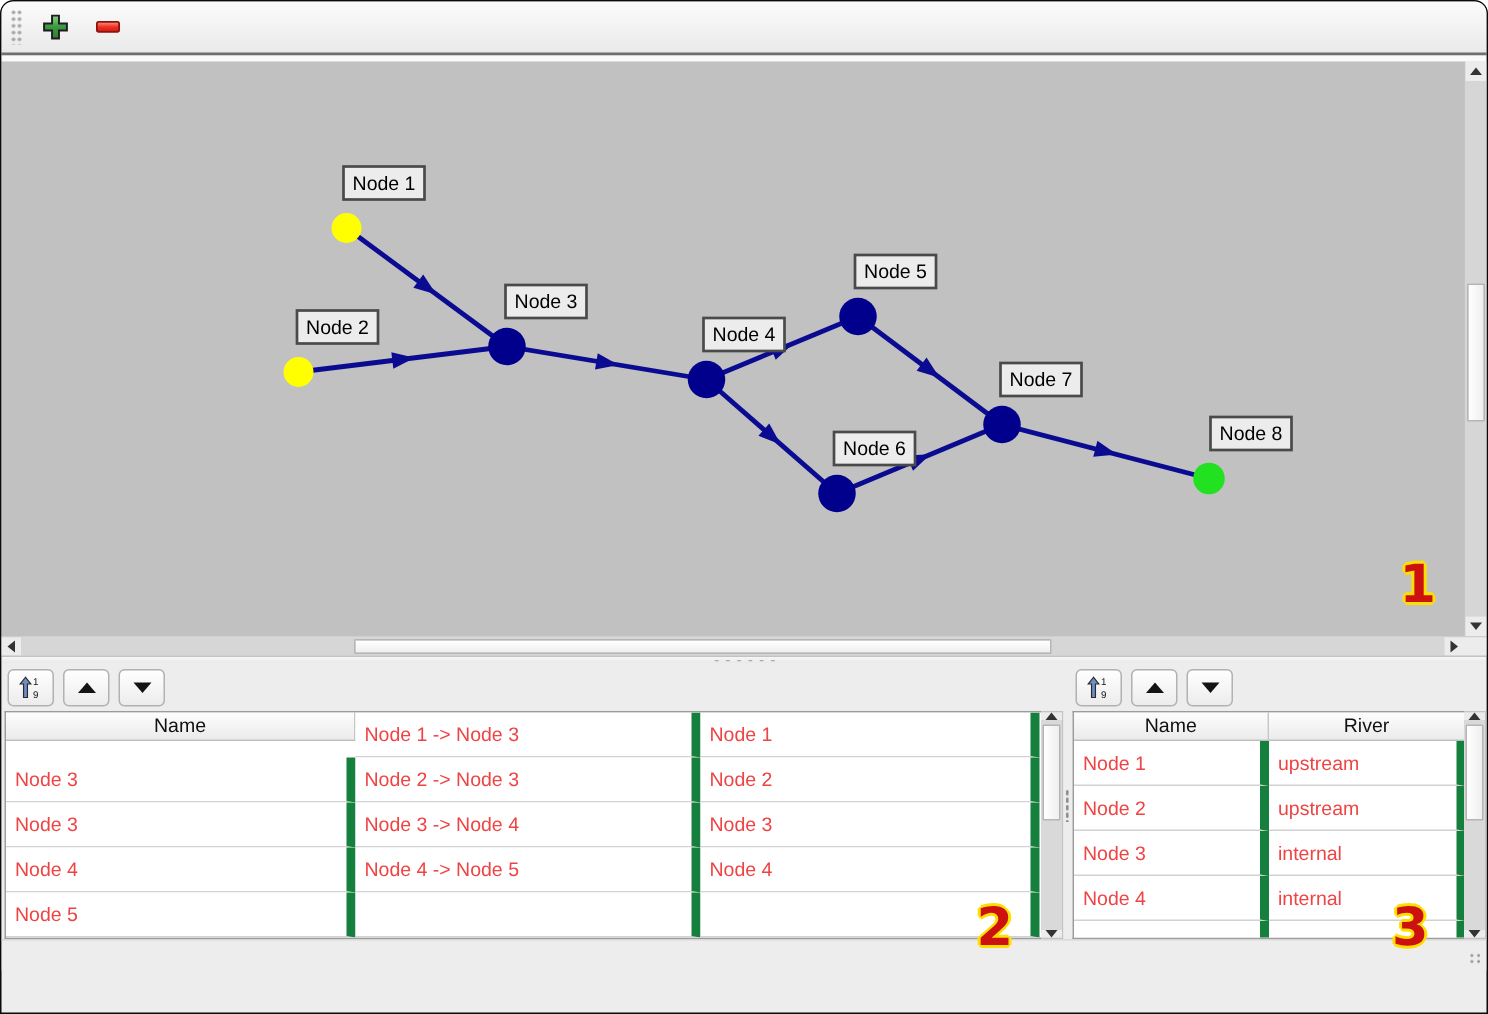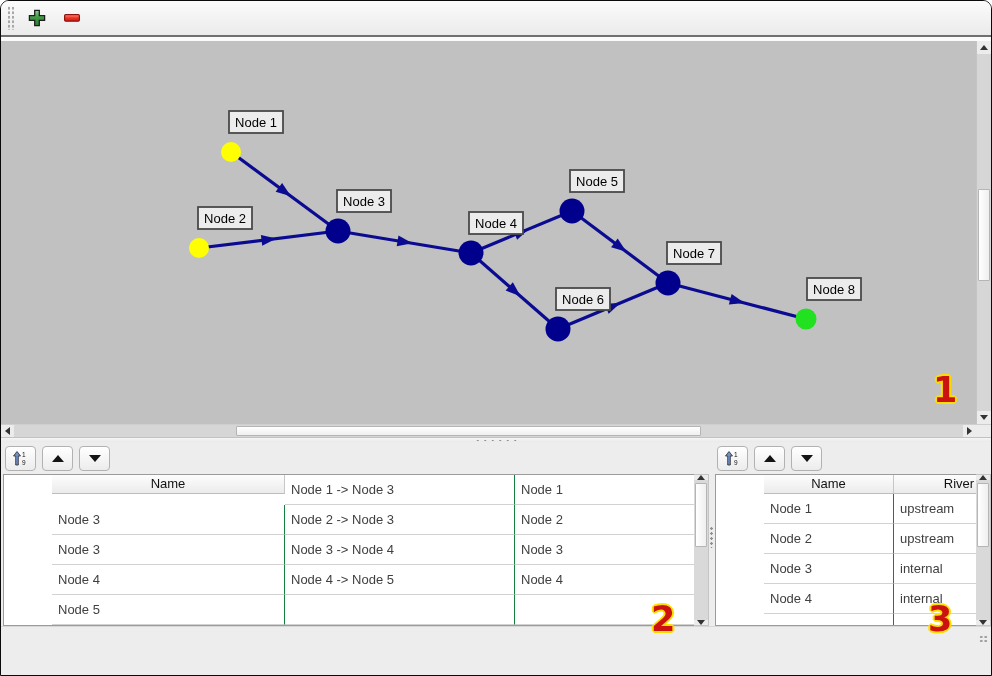--- a/index.html
+++ b/index.html
@@ -78,32 +78,32 @@
   .panel-left { width:710px; display:flex; flex-direction:column; }
   .panel-right { flex:1; display:flex; flex-direction:column; }
   .panel-toolbar { height:32px; display:flex; align-items:center; gap:6px; padding-left:4px; }
   .pbtn { width:31px; height:25px; background:linear-gradient(#ffffff,#ececec);
     border:1px solid #b2b2b2; border-radius:4px;
     display:flex; align-items:center; justify-content:center; cursor:pointer; padding:0; }
   .pbtn .tri-up { width:0; height:0; border-left:6px solid transparent; border-right:6px solid transparent; border-bottom:7px solid #141414; }
   .pbtn .tri-down { width:0; height:0; border-left:6px solid transparent; border-right:6px solid transparent; border-top:7px solid #141414; }
   .table-zone { display:flex; height:152px; overflow:hidden; padding-left:2px; }
   .grid { display:grid; background:#fff; border:1px solid #9b9b9b; border-right:none;
-    align-content:start; height:100%; overflow:hidden;padding-left:48px; }
+    align-content:start; height:100%; overflow:hidden; }
   .egrid { width:691px; grid-template-columns:233px 230px 226px; }
   .ngrid { width:261px; grid-template-columns:130px 131px; }
   .th {
     height:19px; line-height:18px; text-align:center; font-size:13px; color:#111;
     background:linear-gradient(#fdfdfd,#ebebeb);
     border-right:1px solid #c7c7c7; border-bottom:1px solid #bdbdbd;
     overflow:hidden; white-space:nowrap;
   }
   .td {
-    height:30px; line-height:29px; padding-left:6px; font-size:13px; color:#404040;
-    background:#fff; border-right:1px solid #15803d; border-bottom:1px solid #d2d2d2;
+    height:30px; line-height:29px; padding-left:6px; font-size:13px; color:#ef4444;
+    background:#fff; border-right:6px solid #15803d; border-bottom:1px solid #d2d2d2;
     overflow:hidden; white-space:nowrap;
   }
   .tscroll { width:15px; background:#e6e6e6; border:1px solid #c4c4c4; border-left:none;
     display:flex; flex-direction:column; height:152px; }
   .tscroll .vtrack { background:#d9d9d9; }
   
   .statusbar { height:21px; background:#ededed; border-top:1px solid #d8d8d8; position:relative; }
   .grip { position:absolute; right:3px; bottom:4px; width:9px; height:8px;
     background-image:radial-gradient(#9a9a9a 1px, transparent 1.3px); background-size:4.5px 4px; }
 </style>

